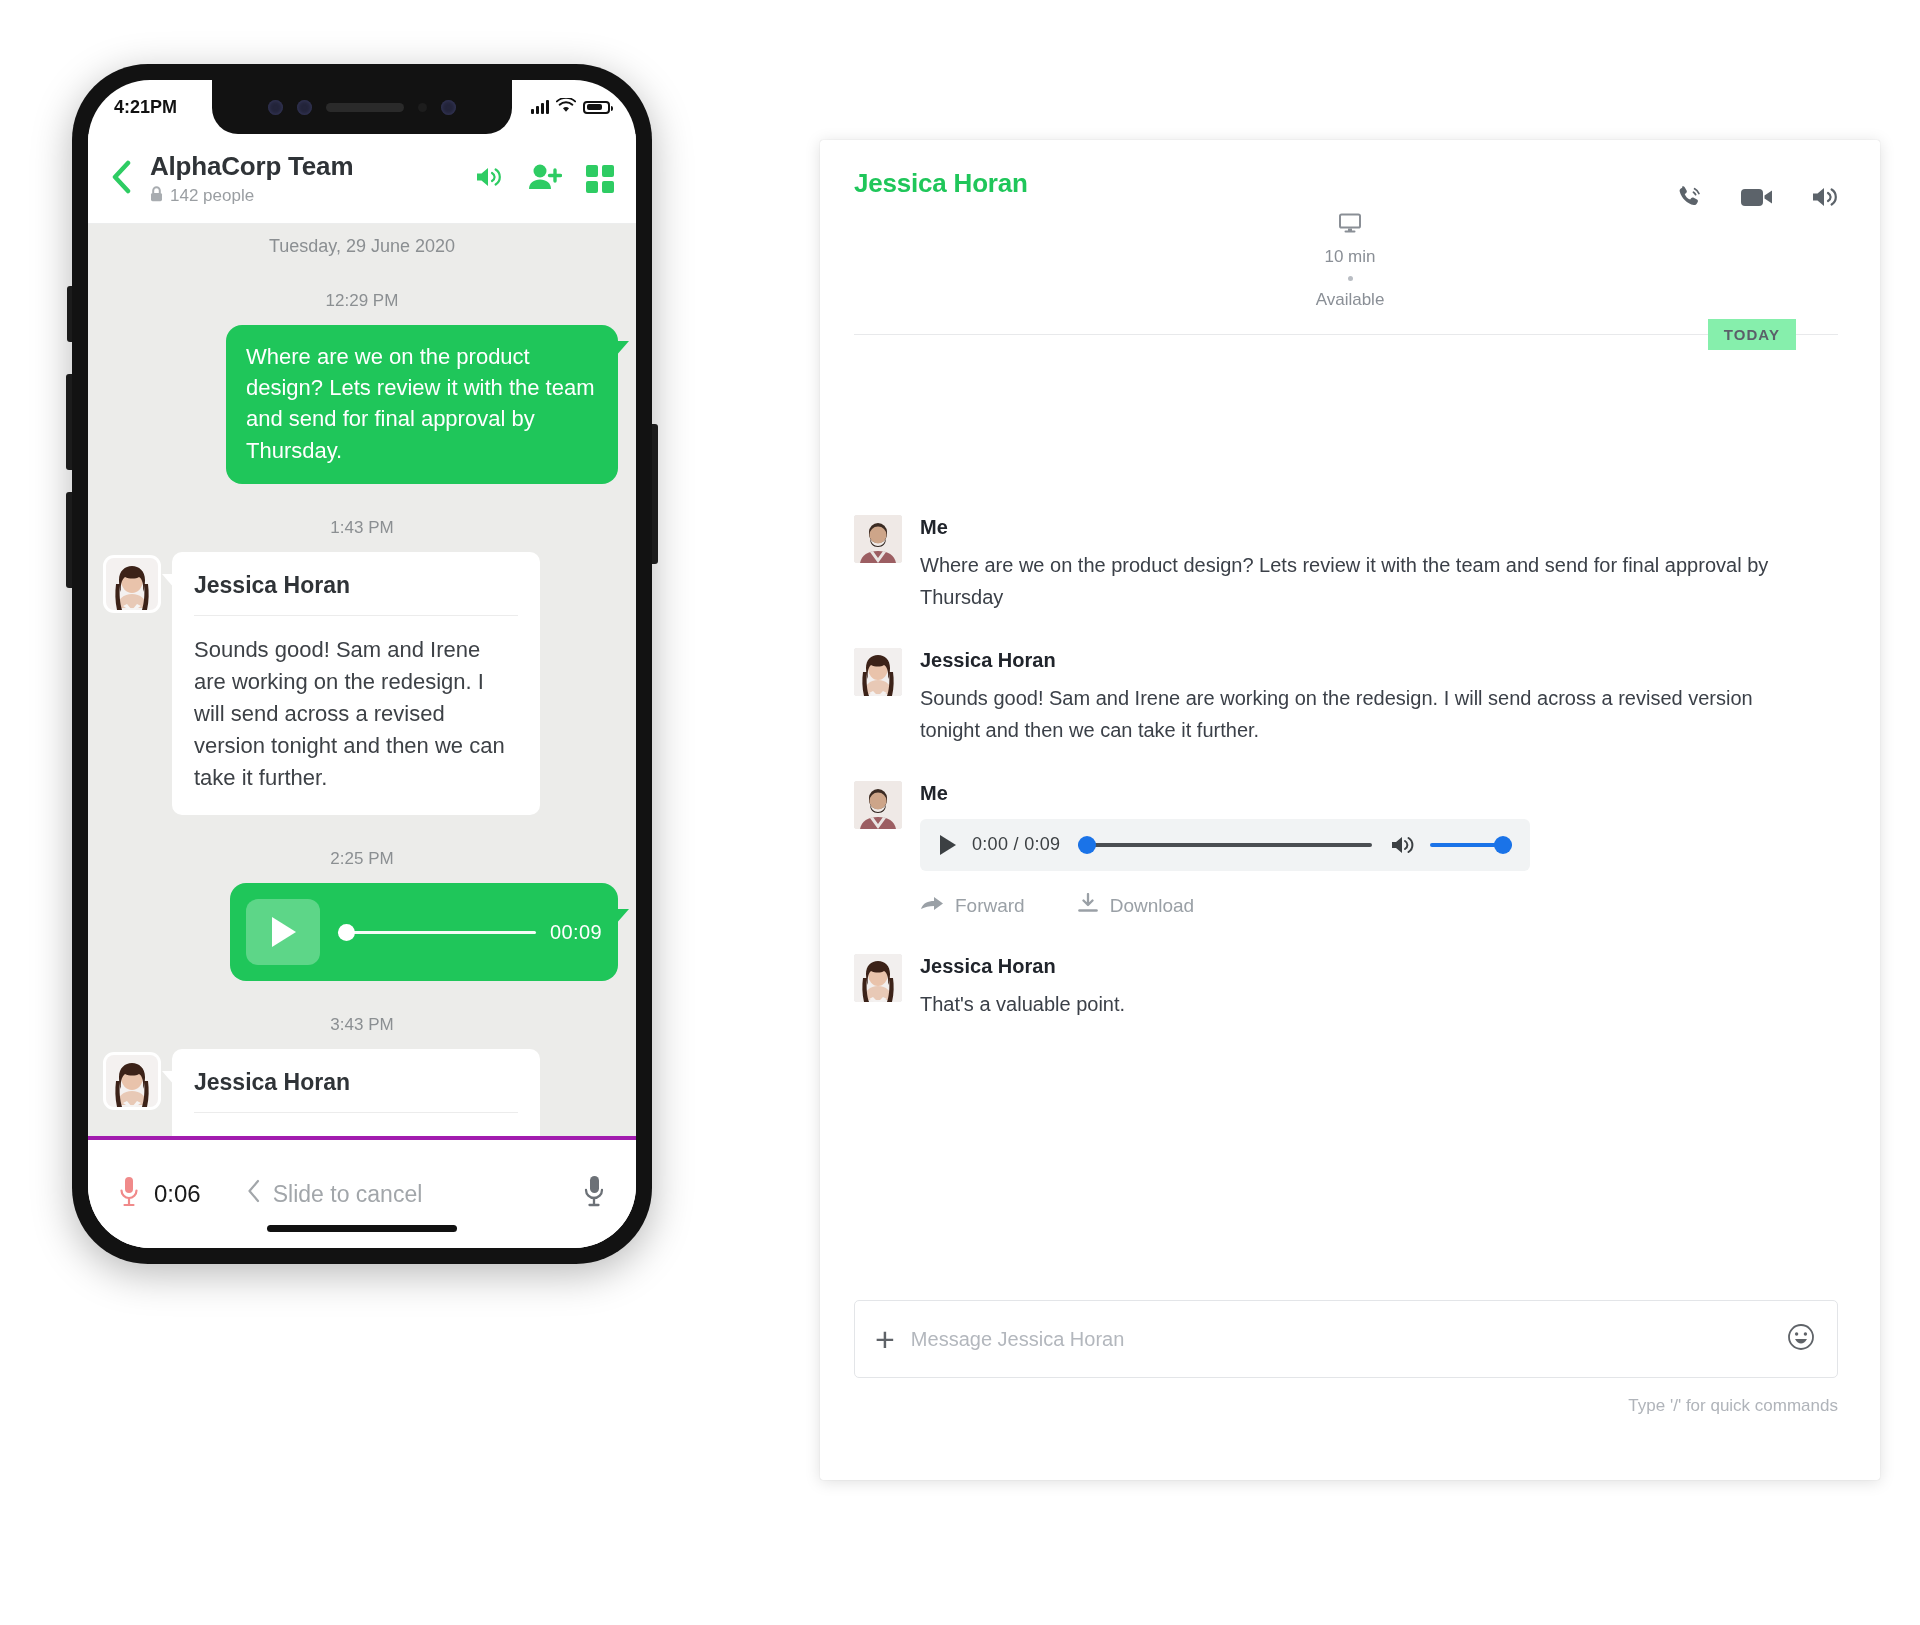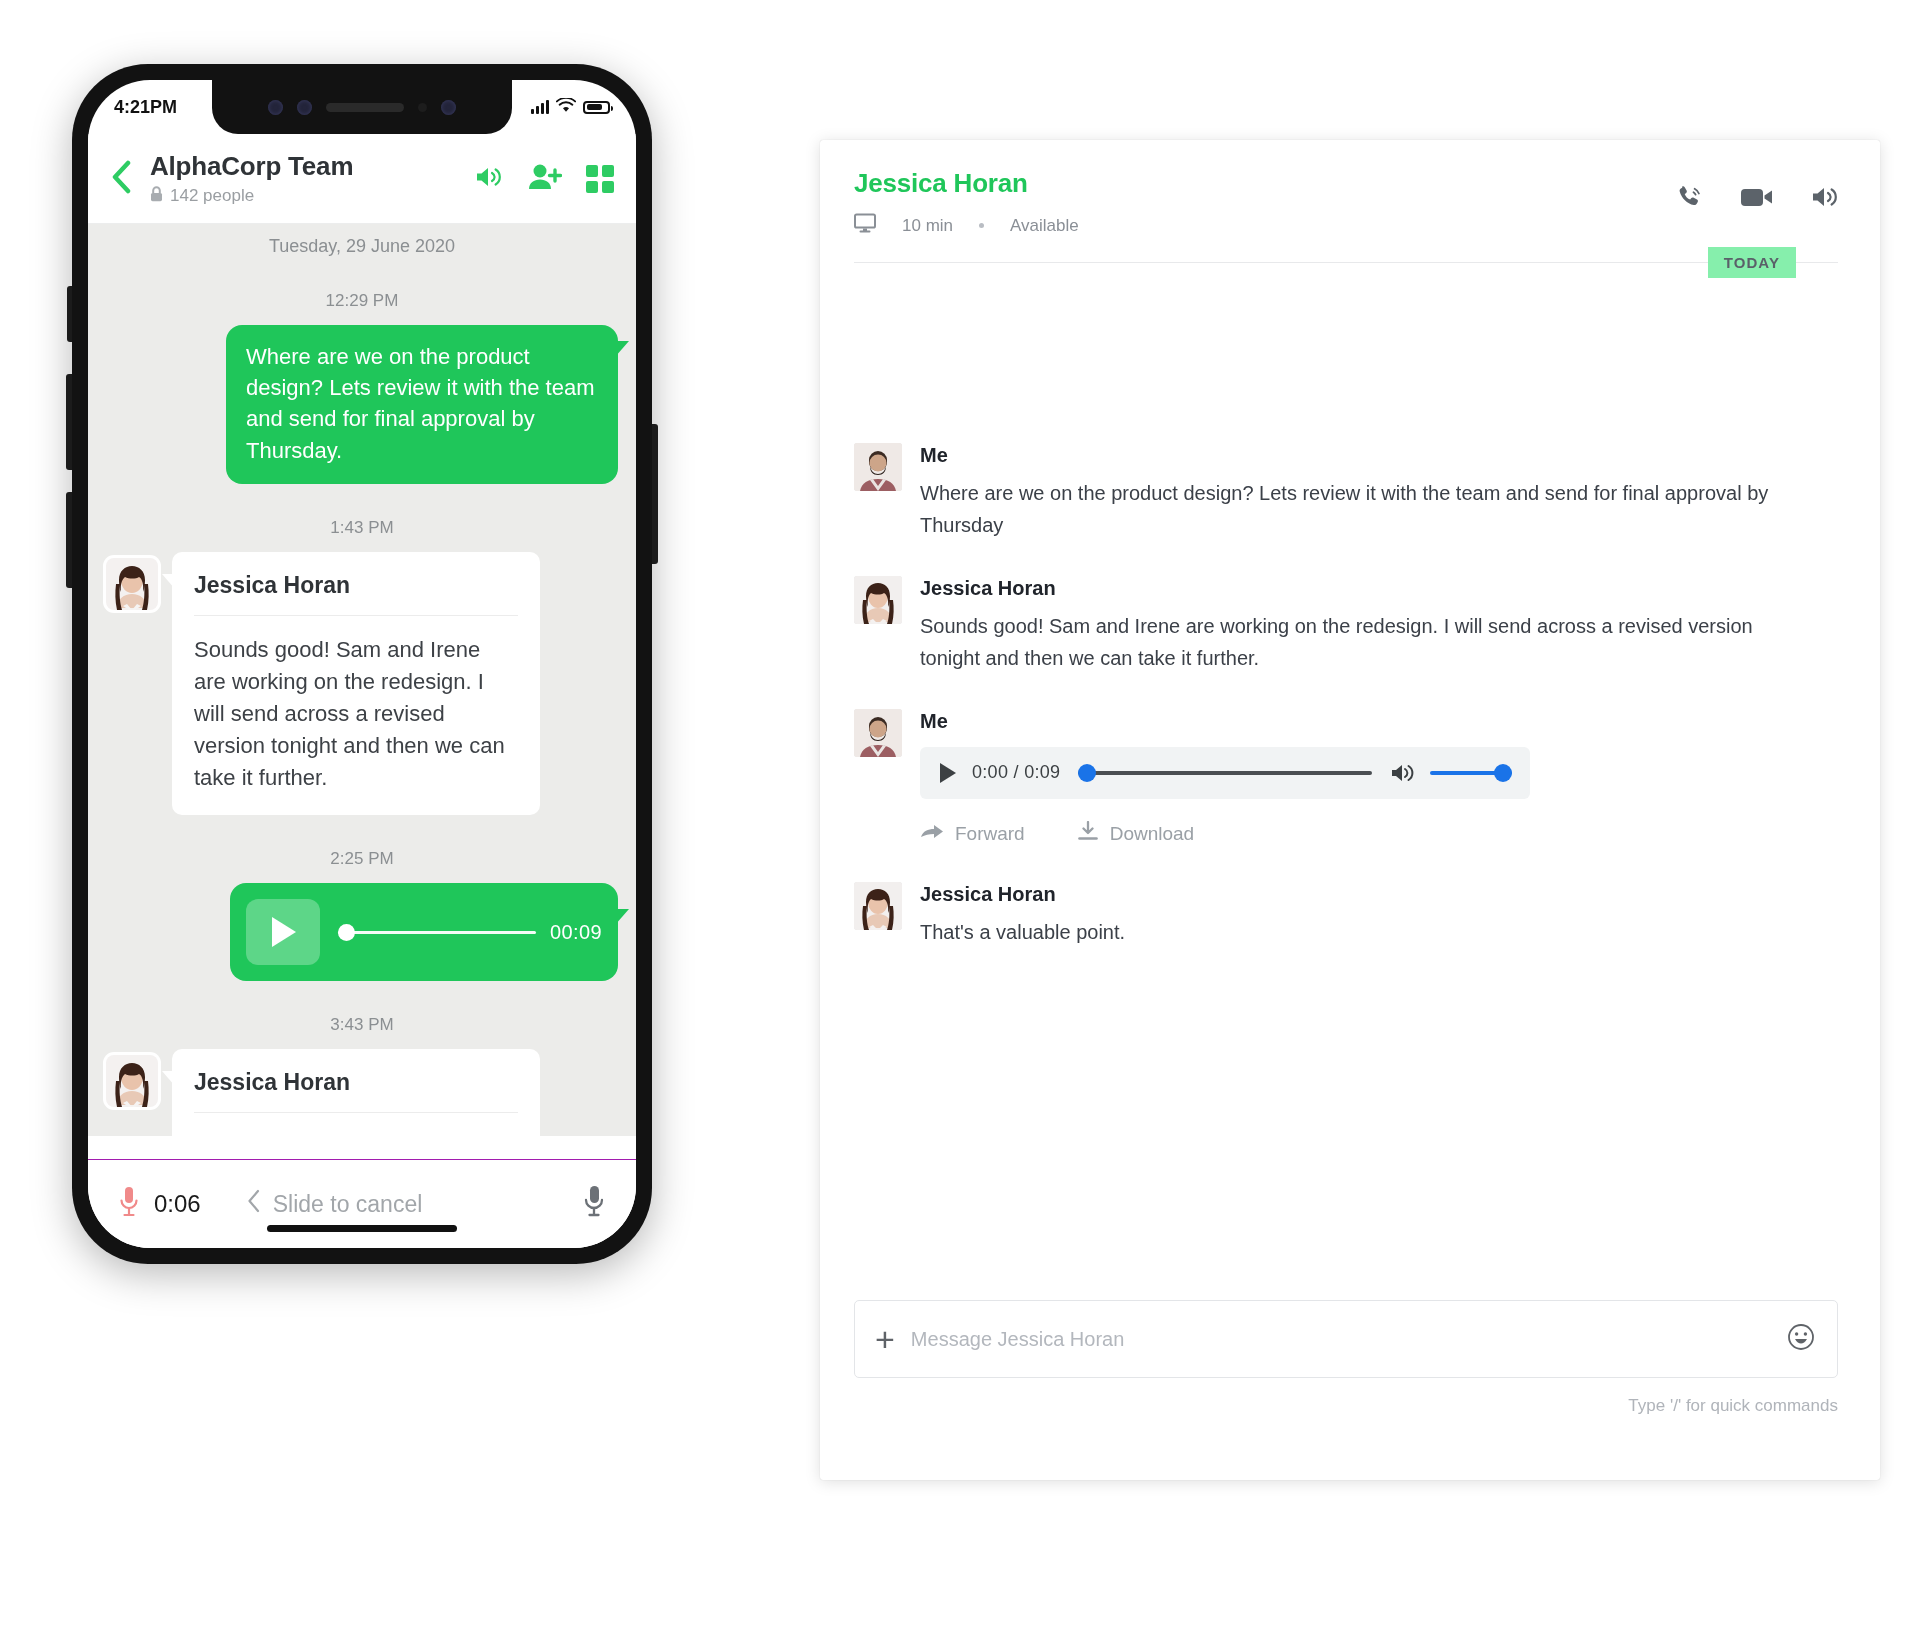--- a/index.html
+++ b/index.html
@@ -19,22 +19,22 @@
     background: #ffffff;
     border-radius: 3px;
     box-shadow: 0 2px 16px rgba(0,0,0,0.13), 0 0 1px rgba(0,0,0,0.2);
   }
   .dp-header { padding: 28px 34px 0 34px; }
   .dp-title {
     font-size: 26px; font-weight: bold; color: #1fc65a;
     letter-spacing: -0.2px;
   }
   .dp-sub {
-    display: flex; align-items: center; gap: 26px;
-    margin-top: 14px; font-size: 17px; color: #8a8f96;
+    display: flex; align-items: center; gap: 9px;
+    margin-top: 14px; font-size: 17px; color: #8a8f96; flex-direction: column;
   }
   .dp-sub .dot { width: 5px; height: 5px; border-radius: 50%; background: #b9bdc3; display:inline-block; }
   .monitor-icon { display:inline-block; }
   .dp-head-icons {
     position: absolute; right: 40px; top: 42px;
     display: flex; align-items: center; gap: 36px;
   }
   .dp-head-icons svg { display: block; }
 
   .dp-divider {
@@ -223,22 +223,22 @@
     content:""; position:absolute; left:-10px; top: 22px;
     border-right: 13px solid #fff; border-bottom: 15px solid transparent;
   }
   .in-name {
     font-size: 23px; font-weight: bold; color: #2f3337;
     padding: 20px 0 16px 0; border-bottom: 1px solid #ececec;
   }
   .in-text { font-size: 22px; color: #3d4146; line-height: 1.45; padding-top: 18px; }
 
   .recbar {
-    position: absolute; left: 0; right: 0; bottom: 0; height: 89px;
-    background: #fff; border-top: 1px solid #a21caf;
+    position: absolute; left: 0; right: 0; bottom: 0; height: 112px;
+    background: #fff; border-top: 4px solid #a21caf;
     display: flex; align-items: center; padding: 0 30px;
     z-index: 4;
   }
   .rec-time { font-size: 24px; color: #1a1a1a; margin-left: 14px; }
   .rec-slide { display:flex; align-items:center; gap: 12px; margin-left: 46px; font-size: 23px; color: #a2a6aa; }
   .rec-mic-right { margin-left: auto; cursor:pointer; }
   .home-indicator {
     position: absolute; bottom: 16px; left: 50%; transform: translateX(-50%);
     width: 190px; height: 7px; border-radius: 4px; background: #111; z-index: 7;
   }

